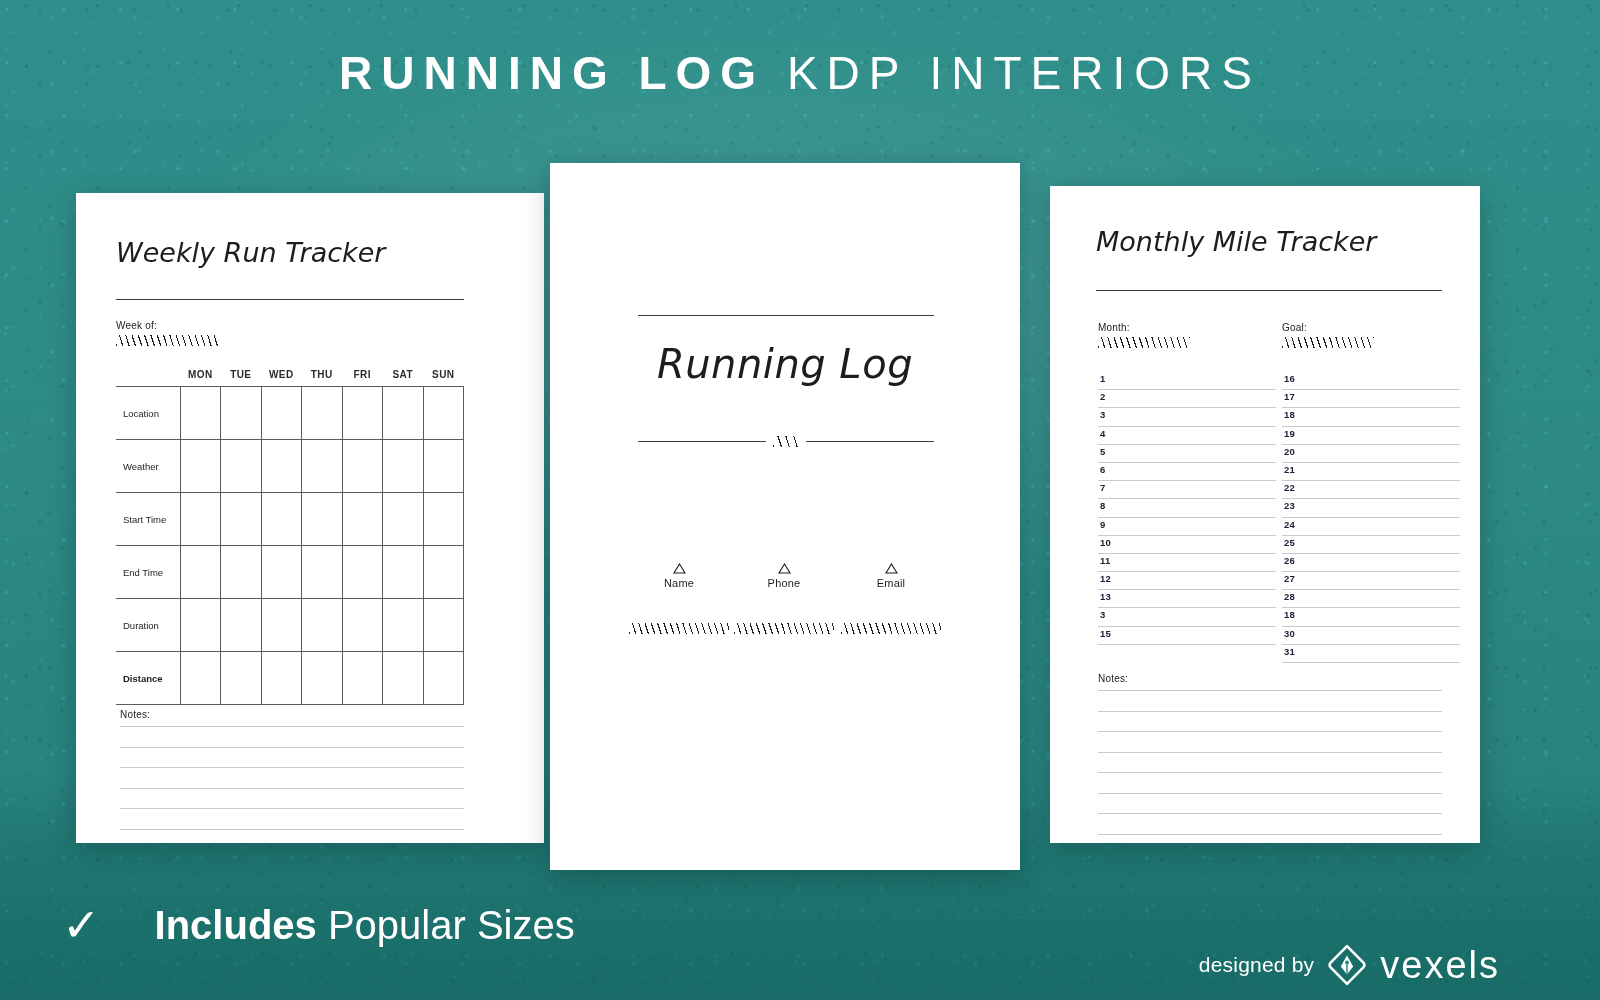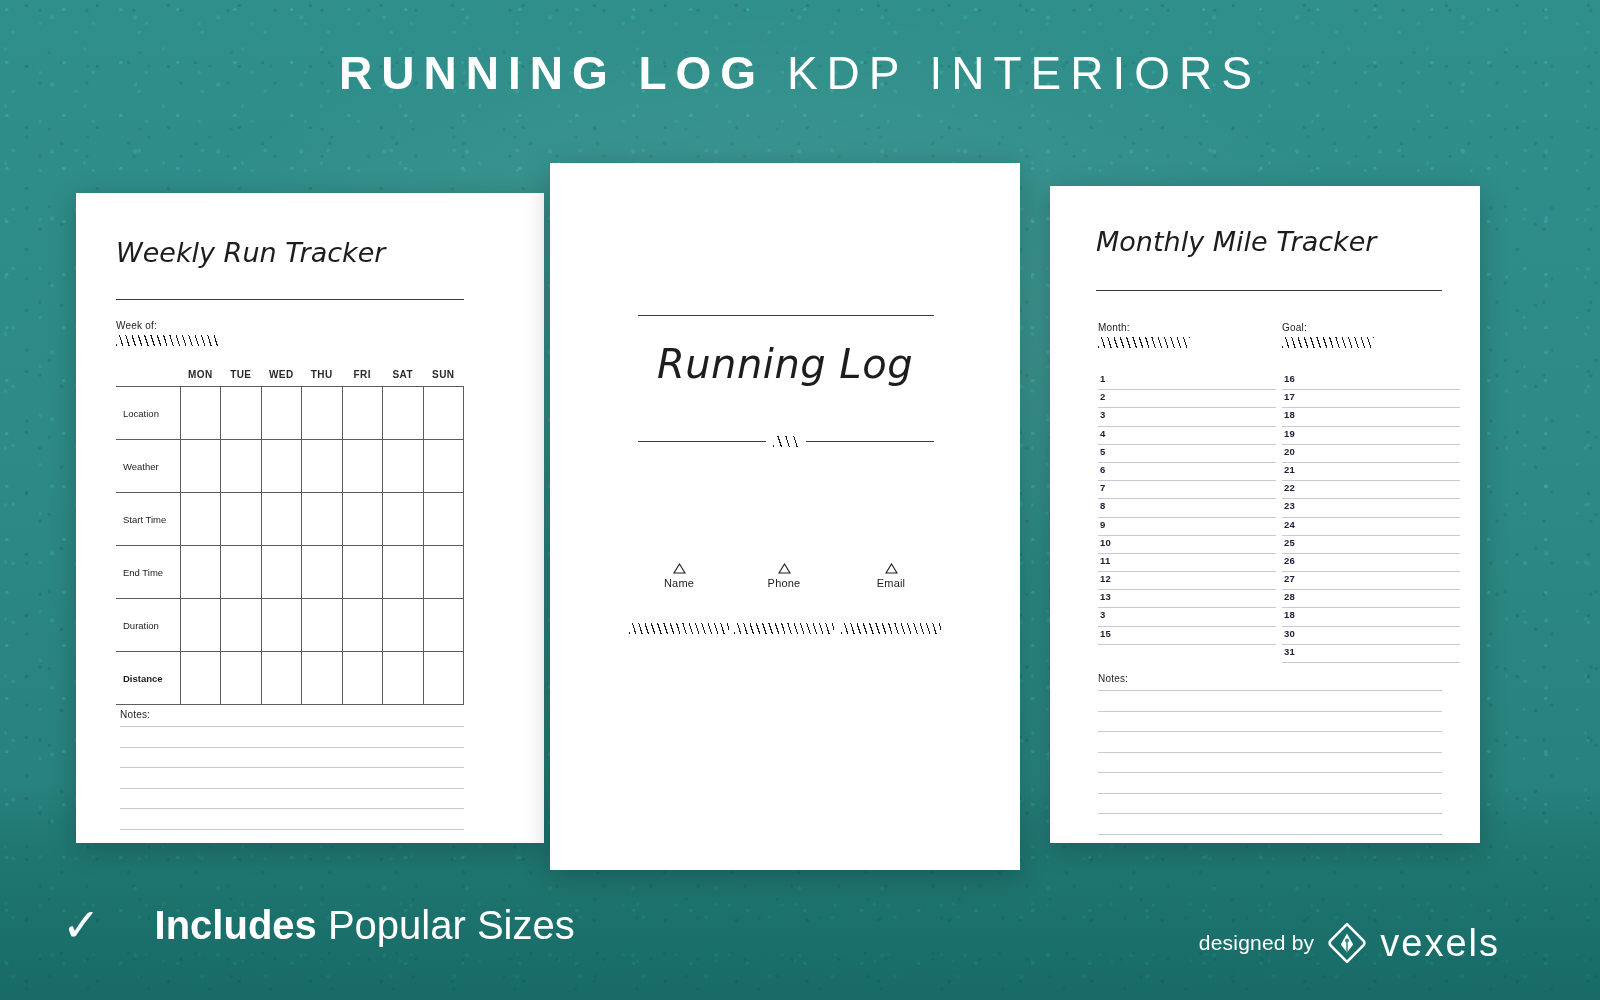--- a/index.html
+++ b/index.html
@@ -248,21 +248,21 @@
     white-space: nowrap;
   }
   #footer-includes .check { font-size: 46px; font-weight: 300; line-height: 1; }
   #footer-includes .txt { font-size: 40px; line-height: 1; }
   #footer-includes .txt .b { font-weight: 700; margin-left: 44px; }
   #footer-includes .txt .l { font-weight: 300; }
 
   #footer-vexels {
     position: absolute;
     right: 100px;
-    top: 918px;
+    top: 940px;
     height: 50px;
     display: flex;
     align-items: center;
     gap: 11px;
     color: #ffffff;
     white-space: nowrap;
   }
   #footer-vexels .db { font-size: 21px; font-weight: 400; letter-spacing: 0.2px; }
   #footer-vexels .wordmark { font-size: 38px; font-weight: 400; letter-spacing: 2px; line-height: 1; }
 </style>

